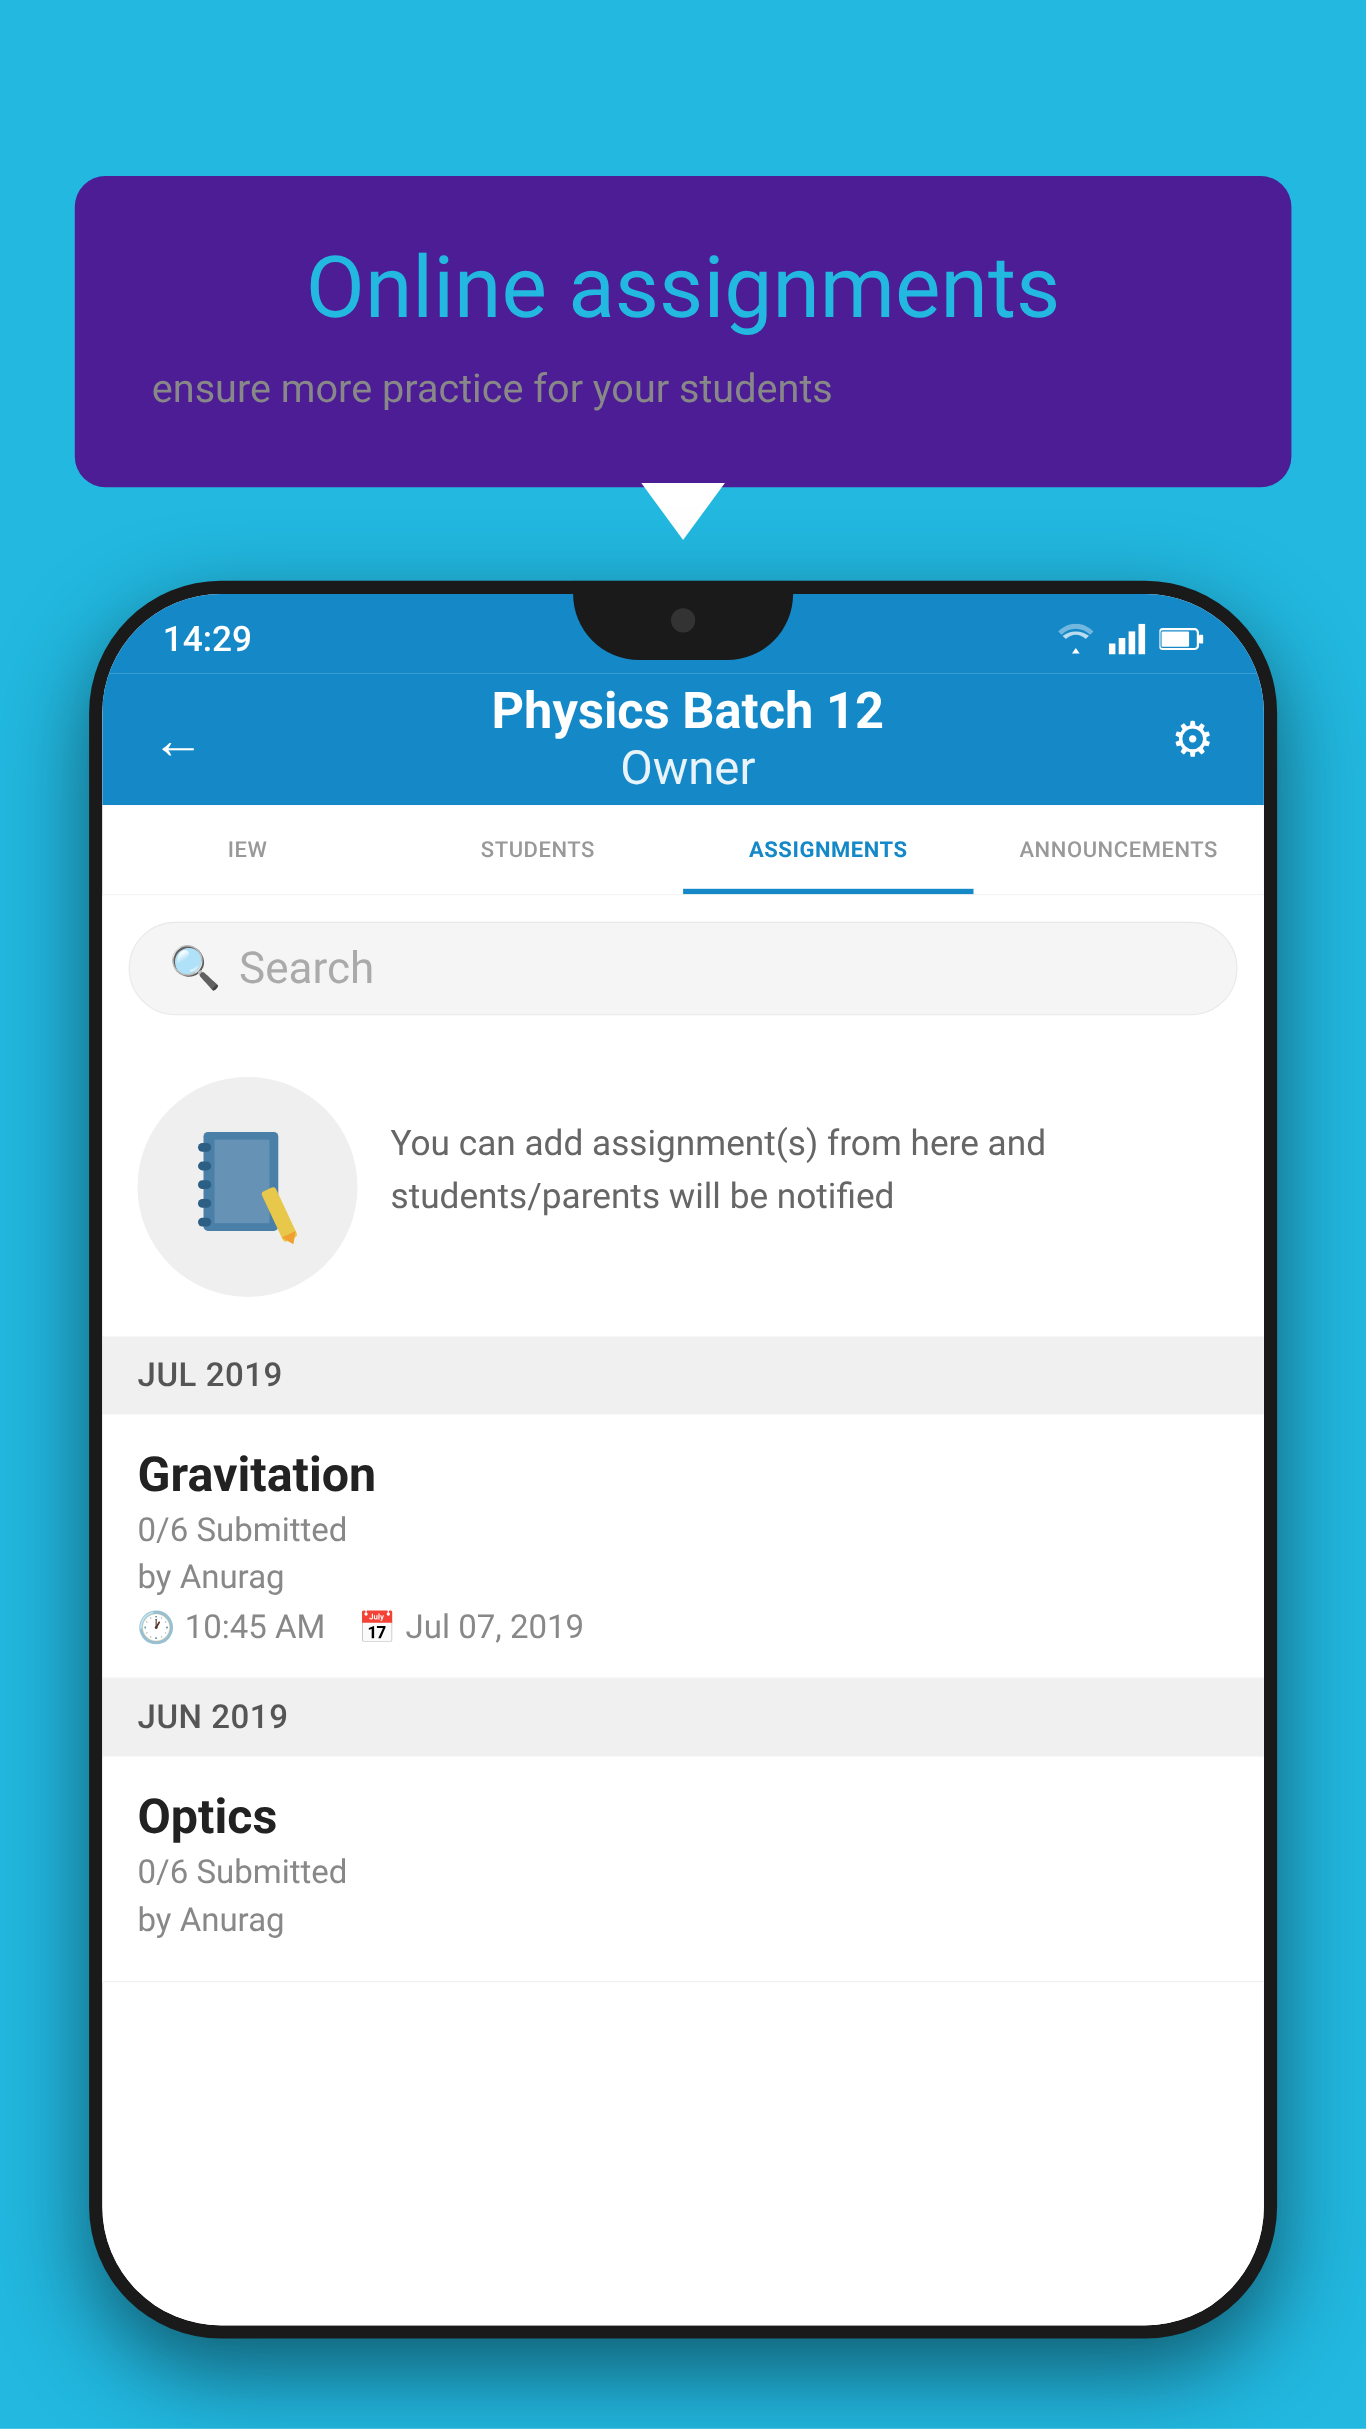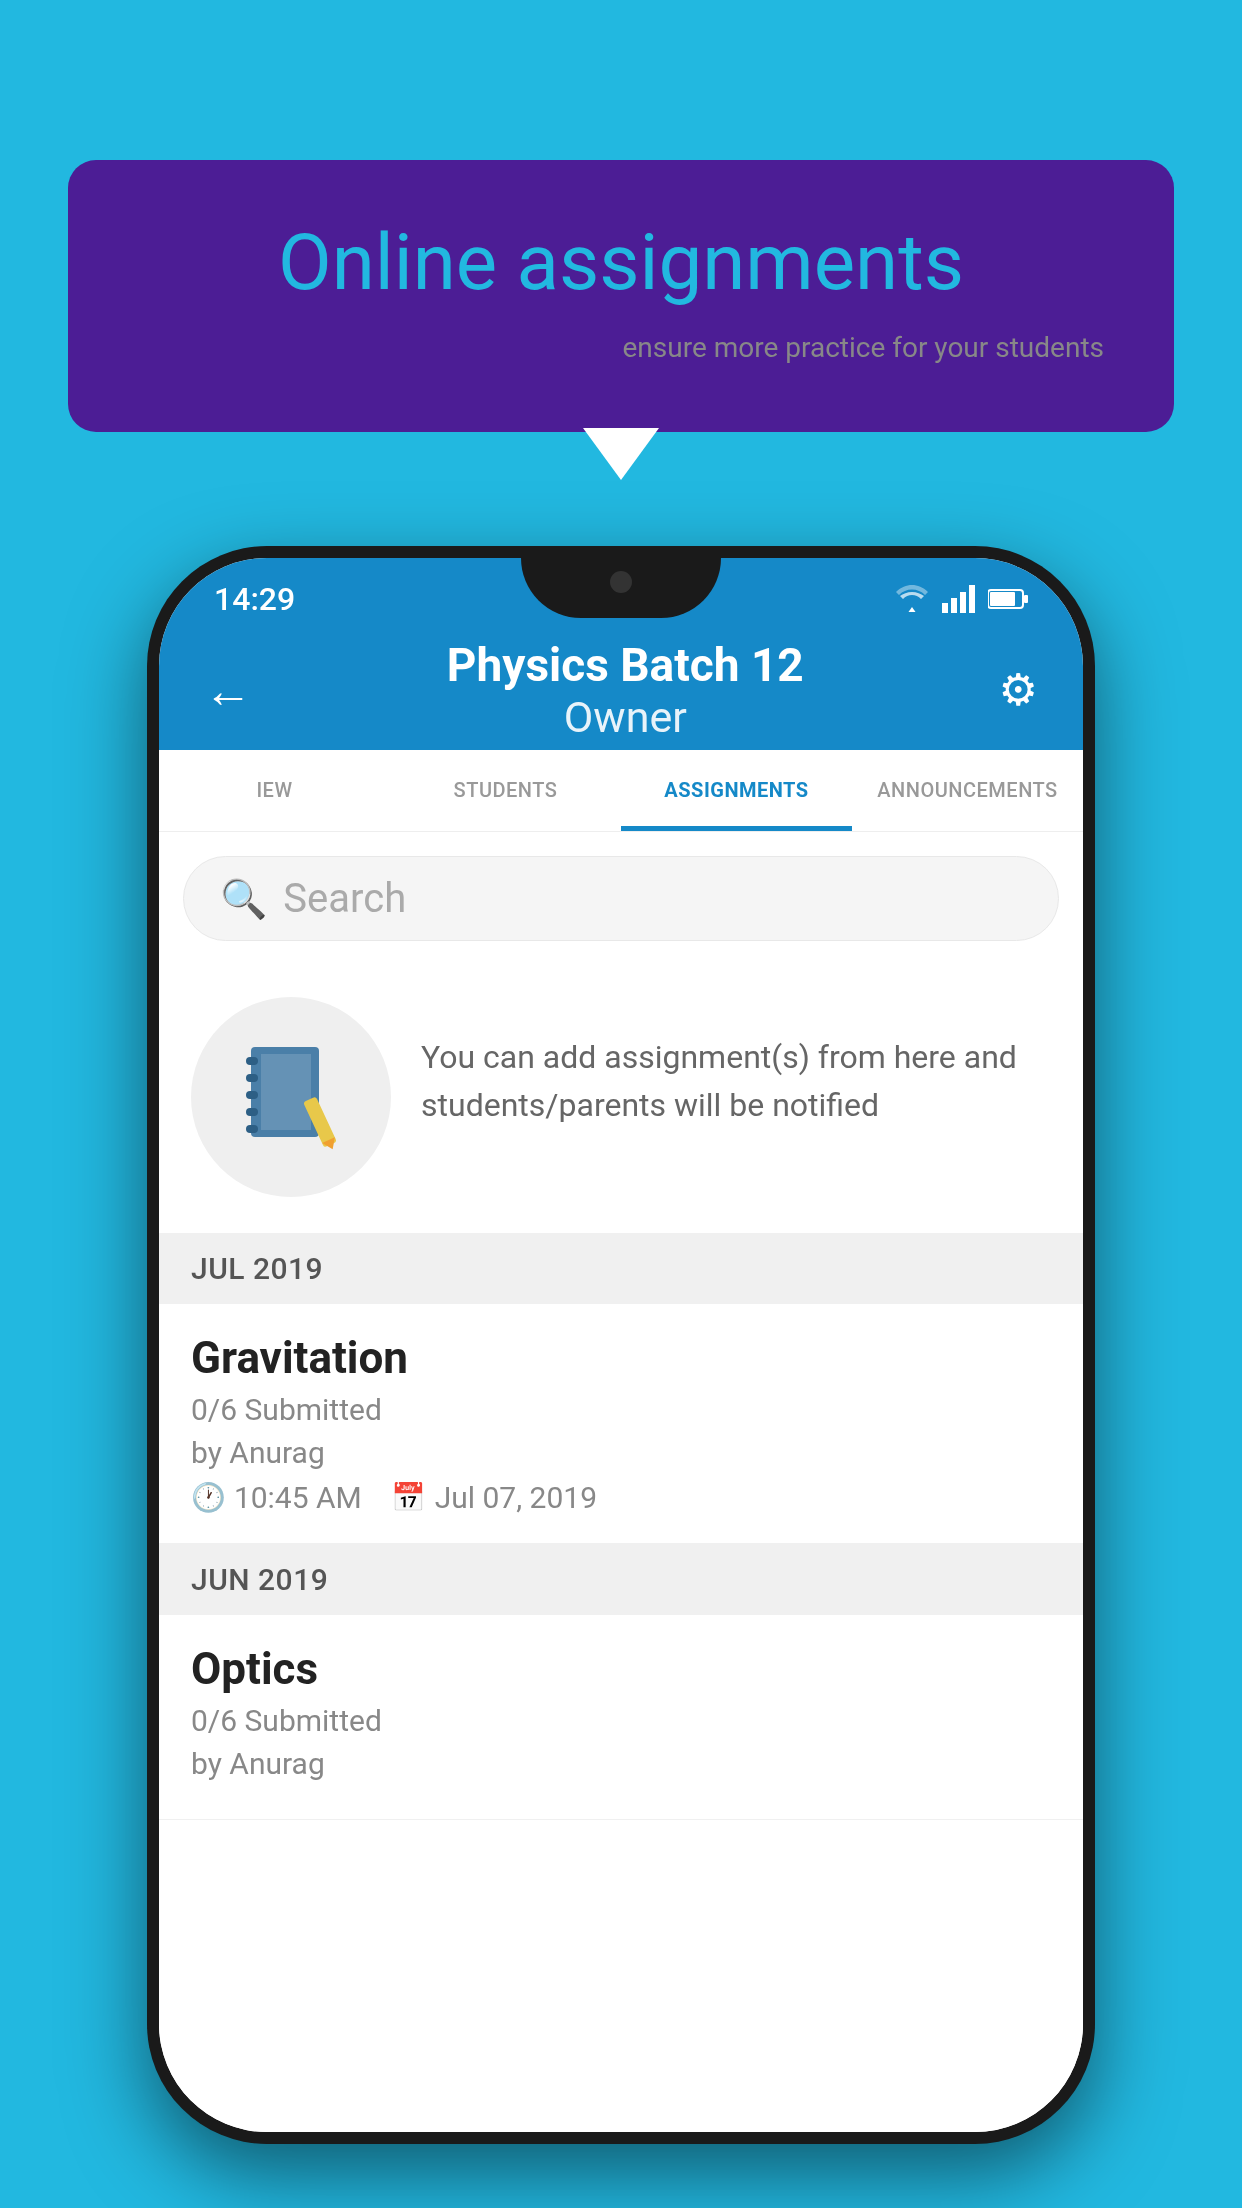--- a/index.html
+++ b/index.html
@@ -45,33 +45,33 @@
       color: #22b8e0;
       font-size: 78px;
       font-weight: 400;
       text-align: center;
       margin-bottom: 22px;
       line-height: 1.1;
     }
 
     .speech-bubble-subtitle {
       color: #888;
-      font-size: 28px;
-      text-align: right;
+      font-size: 36px;
+      text-align: left;
       font-weight: 400;
       line-height: 1.4;
     }
 
     
     .phone-container {
       position: absolute;
-      top: 546px;
+      top: 528px;
       left: 50%;
       transform: translateX(-50%);
-      width: 948px;
+      width: 1080px;
     }
 
     .phone-frame {
       background: #1a1a1a;
       border-radius: 120px;
       padding: 0;
       position: relative;
       overflow: hidden;
       box-shadow: 0 30px 80px rgba(0,0,0,0.5);
     }

